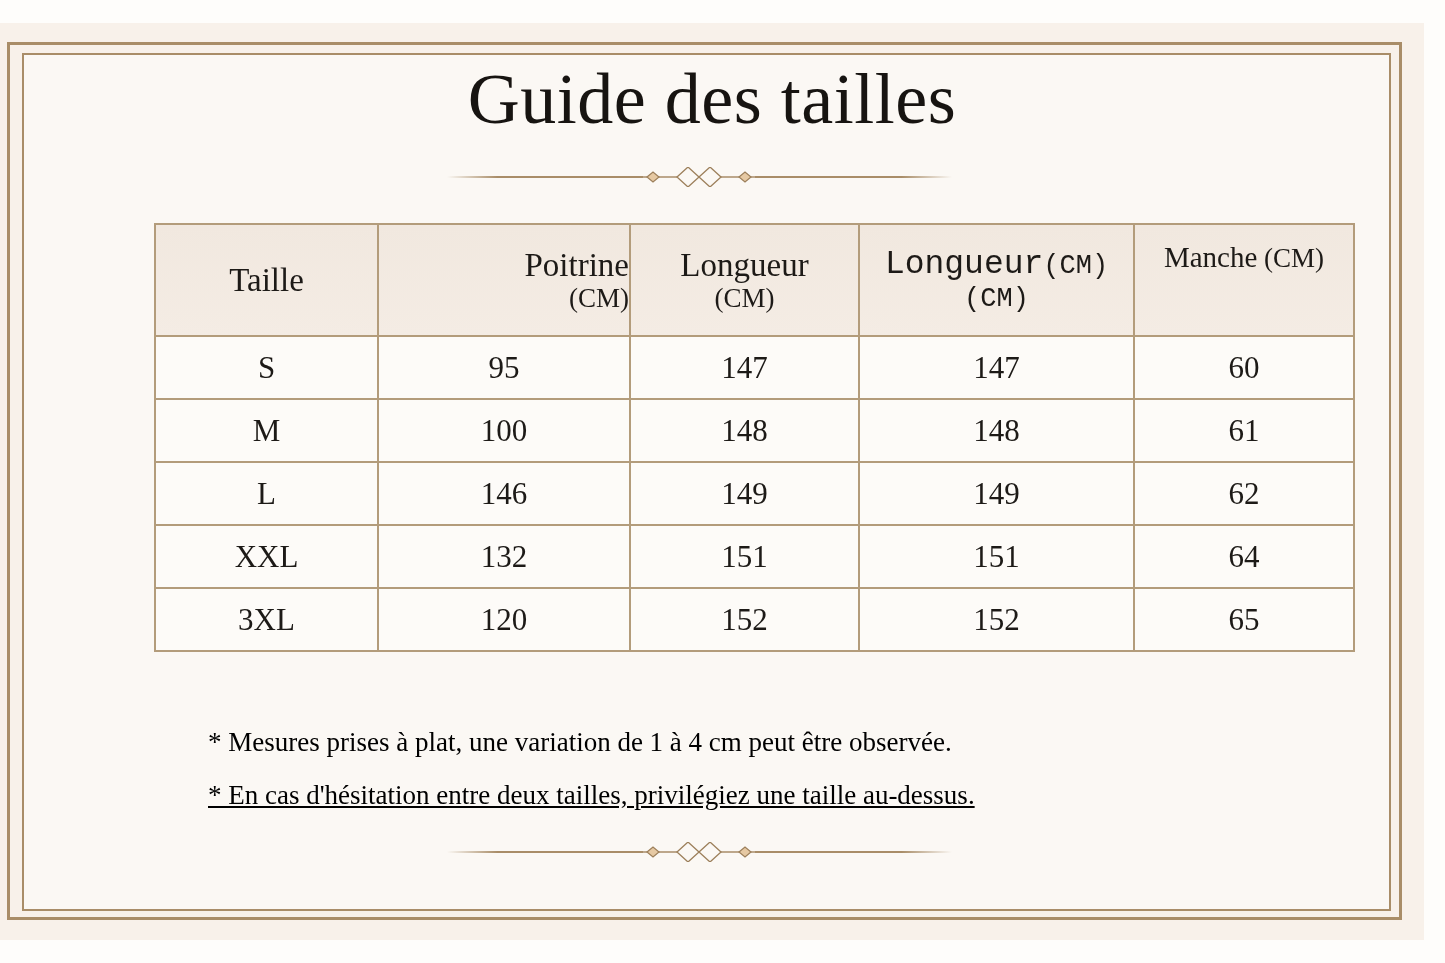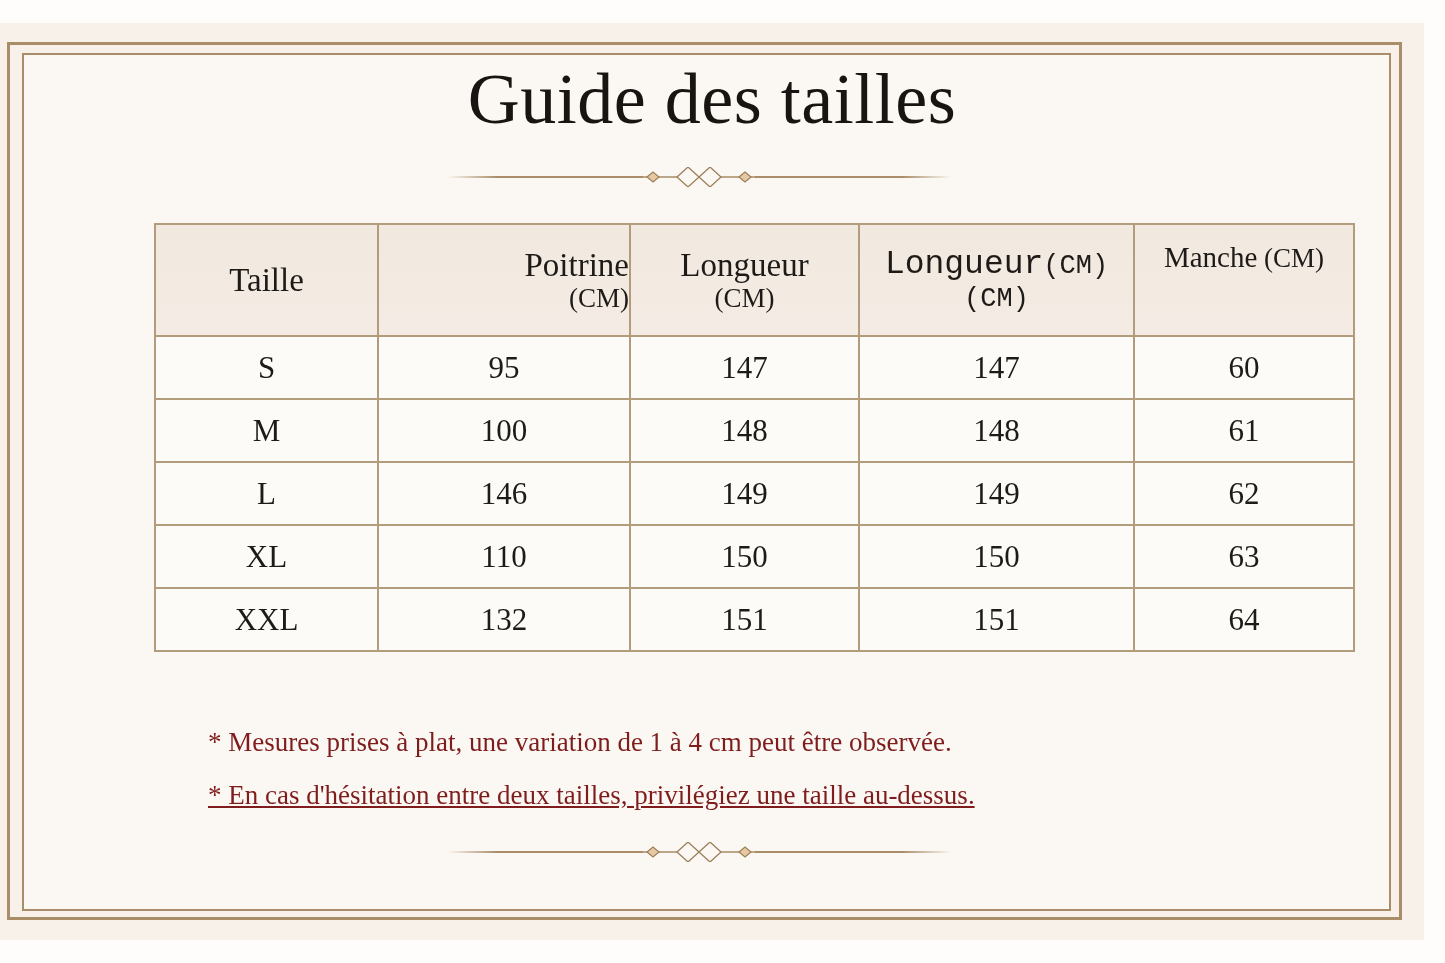--- a/index.html
+++ b/index.html
@@ -16,21 +16,21 @@
   .divider .line { position:absolute; top:9px; height:1.5px; background:linear-gradient(90deg, rgba(169,141,104,0), #a98d68 10%, #a98d68 90%, rgba(169,141,104,0)); left:0; right:0; }
   .divider svg { position:absolute; left:196px; top:0; }
   table.size { position:absolute; left:106px; top:200px; border-collapse:collapse;margin-left:48px; }
   table.size td, table.size th { border:2px solid #b39c7b; text-align:center; padding:0; }
   table.size th { background:linear-gradient(180deg,#f1e8df,#f4ece4); font-weight:normal;
                   height:96px; vertical-align:middle; }
   table.size td { background:#fdfbf8; height:61px; font-size:31px; }
   .h-main { display:block; font-size:33px; line-height:36px; }
   .h-sub { display:block; font-size:27px; line-height:30px; }
   .h-small { font-size:27px; }
-  .note { position:absolute; left:208px; font-size:27px; color:#7f1d1d; }
+  .note { position:absolute; left:208px; font-size:27px; color:#000000; }
 </style>
 </head>
 <body>
 
 <div class="panel">
   <div class="frame-outer"></div>
   <div class="frame-inner"></div>
 </div>
 
 <div class="title">Guide des tailles</div>
@@ -86,32 +86,32 @@
       <td>61</td>
     </tr>
     <tr>
       <td>L</td>
       <td>146</td>
       <td>149</td>
       <td>149</td>
       <td>62</td>
     </tr>
     <tr>
-      <td>XL</td>
-      <td>110</td>
-      <td>150</td>
-      <td>150</td>
-      <td>63</td>
-    </tr>
-    <tr>
       <td>XXL</td>
       <td>132</td>
       <td>151</td>
       <td>151</td>
       <td>64</td>
+    </tr>
+    <tr>
+      <td>3XL</td>
+      <td>120</td>
+      <td>152</td>
+      <td>152</td>
+      <td>65</td>
     </tr>
   </tbody>
 </table>
 
 <div class="note" style="top:727px;">* Mesures prises à plat, une variation de 1 à 4 cm peut être observée.</div>
 <div class="note" style="top:780px;text-decoration:underline;">* En cas d'hésitation entre deux tailles, privilégiez une taille au-dessus.</div>
 
 <div class="divider" style="top:842px;">
   <div class="line"></div>
   <svg width="112" height="20" viewBox="0 0 112 20">

